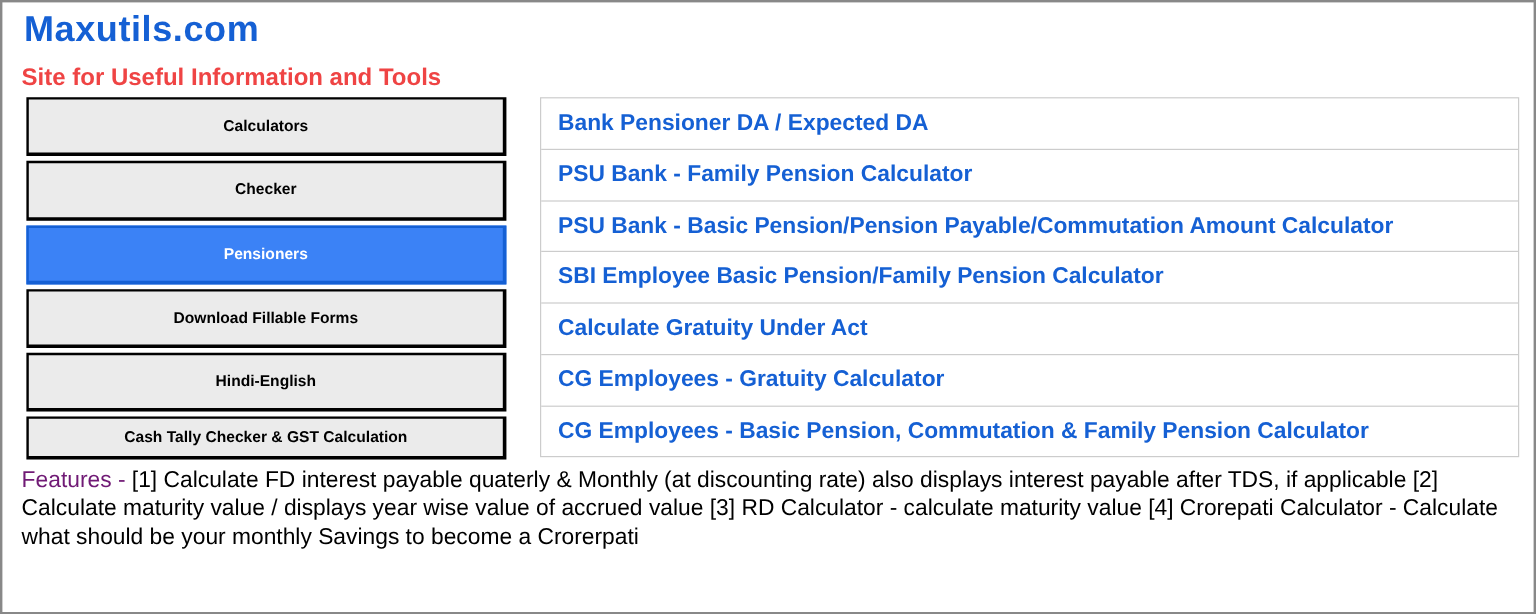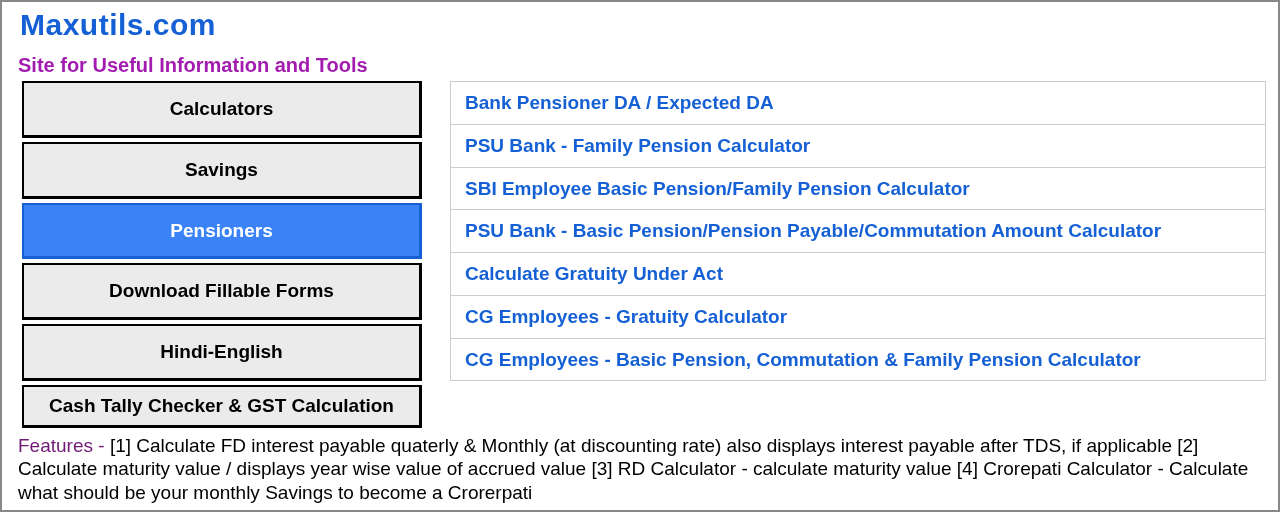--- a/index.html
+++ b/index.html
@@ -17,42 +17,42 @@
     position: relative;
   }
   .site-title {
     color: #1560d4;
     font-weight: bold;
     font-size: 30px;
     letter-spacing: 0.5px;
     margin: 0 0 12px 6px;
   }
   .subtitle {
-    color: #a21caf;
+    color: #ef4444;
     font-weight: bold;
     font-size: 20px;
     margin: 0 0 4px 4px;
   }
   .columns {
     display: flex;
     align-items: flex-start;
   }
   .left-nav {
     width: 400px;
     flex: 0 0 400px;
     margin-left: 8px;
   }
   .nav-item {
     background: #ebebeb;
     border: 2px solid #000;
     border-right-width: 3px;
     border-bottom-width: 3px;
     color: #000;
     font-weight: bold;
-    font-size: 19px;
+    font-size: 13px;
     text-align: center;
     padding: 14px 8px;
     margin-bottom: 4px;
     cursor: pointer;
     line-height: 1.25;
   }
   .nav-item.tall { padding: 7px 24px; }
   .nav-item.active {
     background: #3b82f6;
     color: #fff;
@@ -93,32 +93,32 @@
 
 <div class="page">
 
   <div class="site-title">Maxutils.com</div>
   <div class="subtitle">Site for Useful Information and Tools</div>
 
   <div class="columns">
 
     <div class="left-nav">
       <div class="nav-item"><span>Calculators</span></div>
-      <div class="nav-item"><span>Savings</span></div>
+      <div class="nav-item"><span>Checker</span></div>
       <div class="nav-item active"><span>Pensioners</span></div>
       <div class="nav-item"><span>Download Fillable Forms</span></div>
       <div class="nav-item"><span>Hindi-English</span></div>
       <div class="nav-item tall"><span>Cash Tally Checker &amp; GST Calculation</span></div>
     </div>
 
     <div class="right-list">
       <div class="link-row">Bank Pensioner DA / Expected DA</div>
       <div class="link-row">PSU Bank - Family Pension Calculator</div>
+      <div class="link-row">PSU Bank - Basic Pension/Pension Payable/Commutation Amount Calculator</div>
       <div class="link-row">SBI Employee Basic Pension/Family Pension Calculator</div>
-      <div class="link-row">PSU Bank - Basic Pension/Pension Payable/Commutation Amount Calculator</div>
       <div class="link-row">Calculate Gratuity Under Act</div>
       <div class="link-row">CG Employees - Gratuity Calculator</div>
       <div class="link-row">CG Employees - Basic Pension, Commutation &amp; Family Pension Calculator</div>
     </div>
 
   </div>
 
   <div class="bottom">
     <div>
       <span class="features-label">Features - </span><span class="features-text">[1] Calculate FD interest payable quaterly &amp; Monthly (at discounting rate) also displays interest payable after TDS, if applicable [2] Calculate maturity value / displays year wise value of accrued value [3] RD Calculator - calculate maturity value [4] Crorepati Calculator - Calculate what should be your monthly Savings to become a Crorerpati</span>

